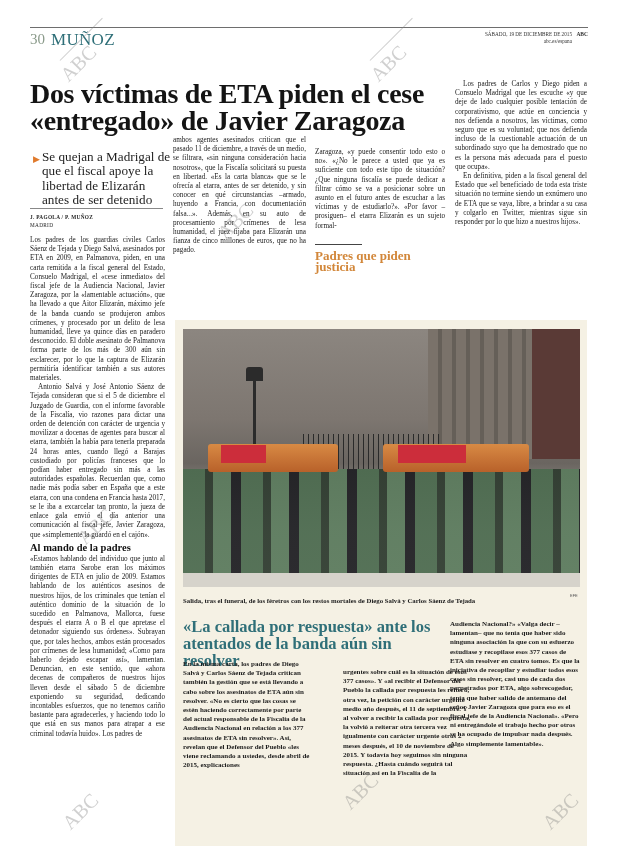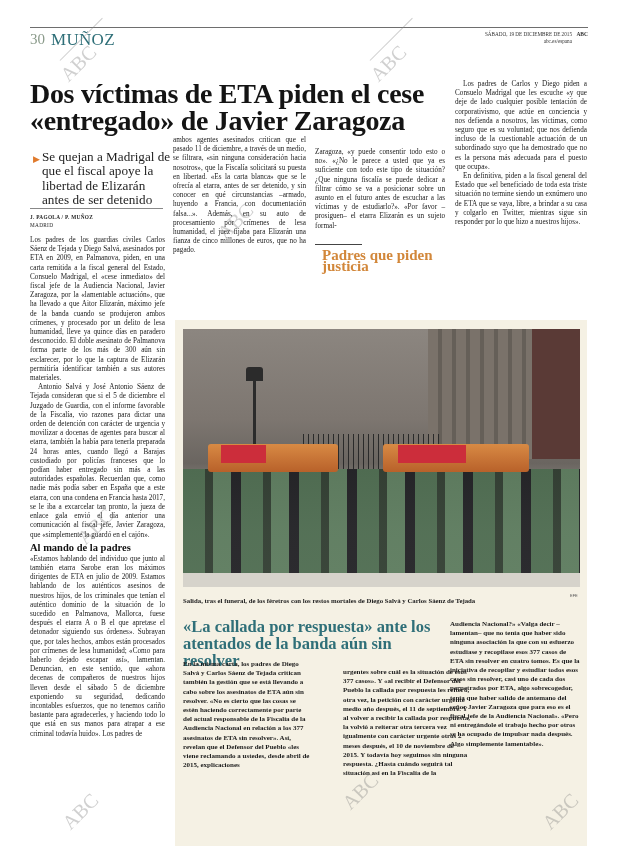--- a/index.html
+++ b/index.html
@@ -25,21 +25,21 @@
   .col p { text-indent: 0; }
   .col p.ind { text-indent: 8px; }
   .col1 { left: 30px; top: 236px; width: 135px; }
   .col2 { left: 173px; top: 136px; width: 133px; }
   .col3 { left: 315px; top: 148px; width: 130px; }
   .col4 { left: 455px; top: 80px; width: 132px; }
 
   .interhead { font-family: "Liberation Serif", serif; font-weight: bold; font-size: 10.5px; line-height: 12px; margin: 2px 0 1px 0; color: #111; }
 
   .pull-rule { position: absolute; left: 315px; top: 244px; width: 47px; height: 1px; background: #444; }
-  .pull { position: absolute; left: 322px; top: 250px; width: 135px; font-family: "Liberation Serif", serif; font-weight: bold; font-size: 15px; line-height: 11.2px; color: #1a1a1a; }
+  .pull { position: absolute; left: 315px; top: 250px; width: 135px; font-family: "Liberation Serif", serif; font-weight: bold; font-size: 13px; line-height: 11.2px; color: #1a1a1a; }
   .pull .kicker { color: #d2873a; display: block; }
 
   .panel { position: absolute; left: 175px; top: 320px; width: 412px; height: 526px; background: #f5f1e4; }
   .photo { position: absolute; left: 183px; top: 329px; width: 397px; height: 258px; background: linear-gradient(180deg, #8c8680 0%, #7d7670 35%, #6a6560 52%, #b8b6b0 78%, #cfcdc6 100%); overflow: hidden; }
   .photo .wall-right { position: absolute; right: 0; top: 0; width: 48px; height: 130px; background: #5a3a36; }
   .photo .pillars { position: absolute; left: 245px; top: 0; width: 105px; height: 130px; background: repeating-linear-gradient(90deg, #7a726a 0 10px, #655f58 10px 14px); }
   .photo .fence { position: absolute; left: 120px; top: 105px; width: 140px; height: 35px; background: repeating-linear-gradient(90deg, #2a2a2a 0 1px, transparent 1px 5px); }
   .photo .lamp { position: absolute; left: 70px; top: 45px; width: 3px; height: 90px; background: #2b2b2b; }
   .photo .lamp-head { position: absolute; left: 63px; top: 38px; width: 17px; height: 14px; background: #2b2b2b; border-radius: 3px 3px 0 0; }
   .photo .coffin { position: absolute; height: 28px; background: linear-gradient(180deg, #d88a44, #b8612a); border-radius: 3px; }

